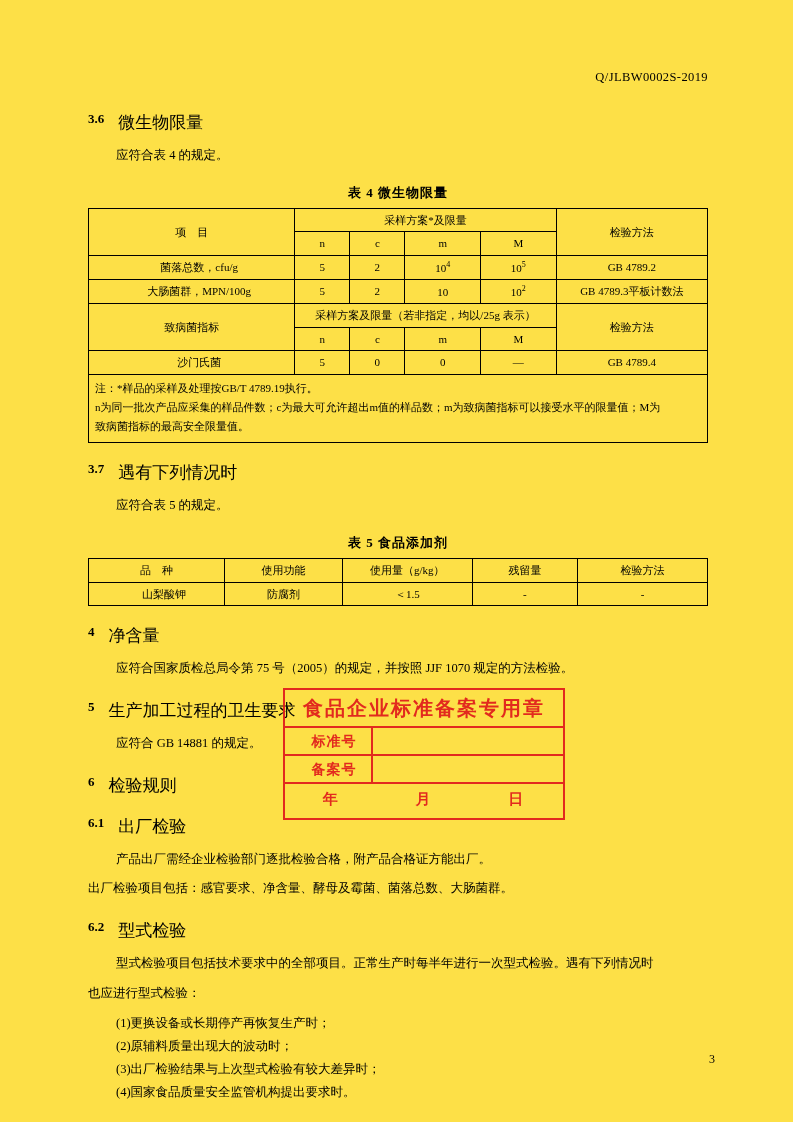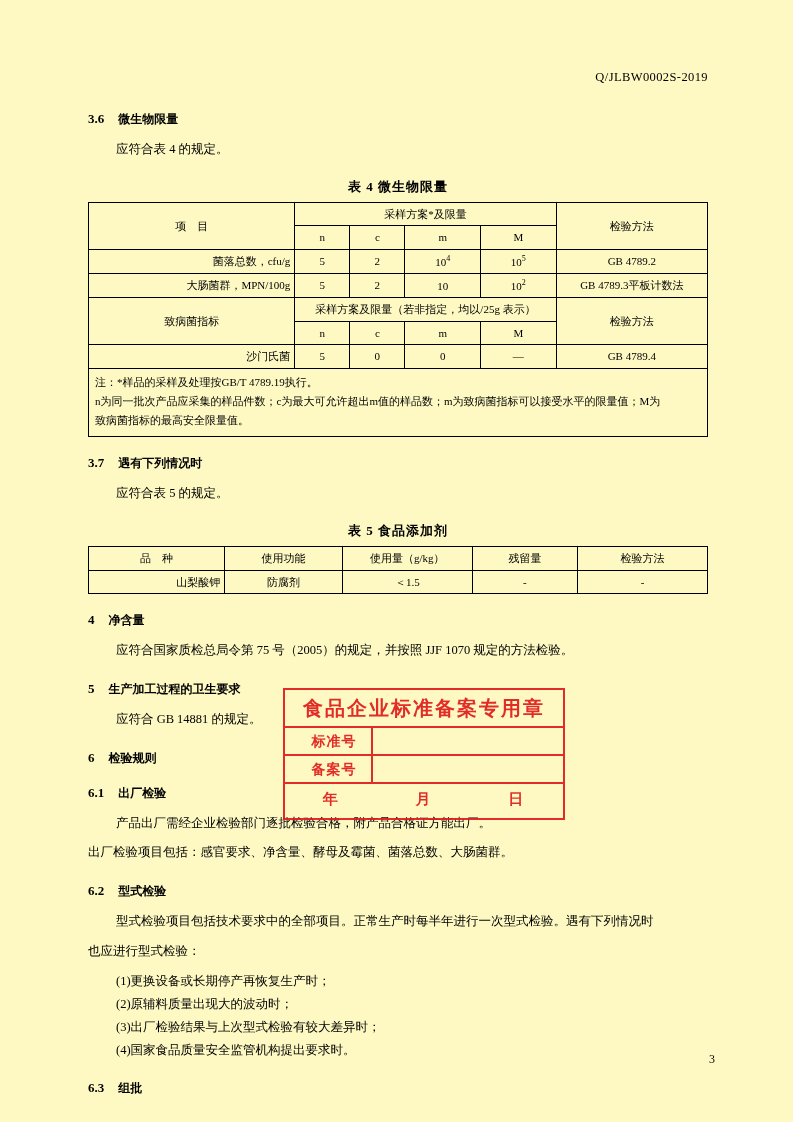--- a/index.html
+++ b/index.html
@@ -4,21 +4,21 @@
 <style>
   html, body {
     margin: 0;
     padding: 0;
     background: #d8d8d8;
   }
   .page {
     position: relative;
     width: 793px;
     height: 1122px;
-    background: #fef9c3;
+    background: #fde047;
     margin: 0 auto;
     font-family: "Liberation Serif", "DejaVu Serif", serif;
     color: #000000;
     overflow: hidden;
   }
   .content {
     position: absolute;
     left: 88px;
     top: 70px;
     width: 620px;
@@ -30,21 +30,21 @@
     letter-spacing: 0.4px;
     margin-bottom: 26px;
   }
   .clause-row {
     display: flex;
     gap: 14px;
     margin-top: 18px;
     margin-bottom: 10px;
   }
   .clause-num { font-weight: bold; font-size: 13px; }
-  .clause-title { font-weight: bold; font-size: 12px; text-align: right; }
+  .clause-title { font-weight: normal; font-size: 17px; text-align: right; }
   .para {
     font-size: 12.5px;
     line-height: 1.9;
     margin: 6px 0 6px 28px;
   }
   .para.noindent { margin-left: 0; }
   .table-caption {
     text-align: center;
     font-size: 13px;
     font-weight: bold;
@@ -58,21 +58,21 @@
     font-family: "Liberation Serif", serif;
   }
   table.doc td, table.doc th {
     border: 1px solid #000;
     padding: 3px 4px;
     text-align: center;
     font-weight: normal;
     line-height: 1.5;
   }
   table.doc td.left {
-    text-align: right;
+    text-align: center;
     padding-left: 19px;
   }
   table.doc td.note {
     text-align: left;
     padding: 4px 20px 6px 6px;
     line-height: 1.75;
     font-size: 11px;
   }
   .sup { font-size: 8px; vertical-align: super; }
   .list-item {

